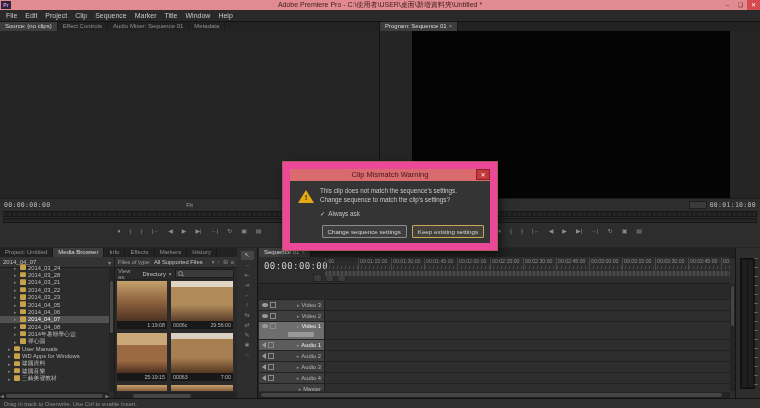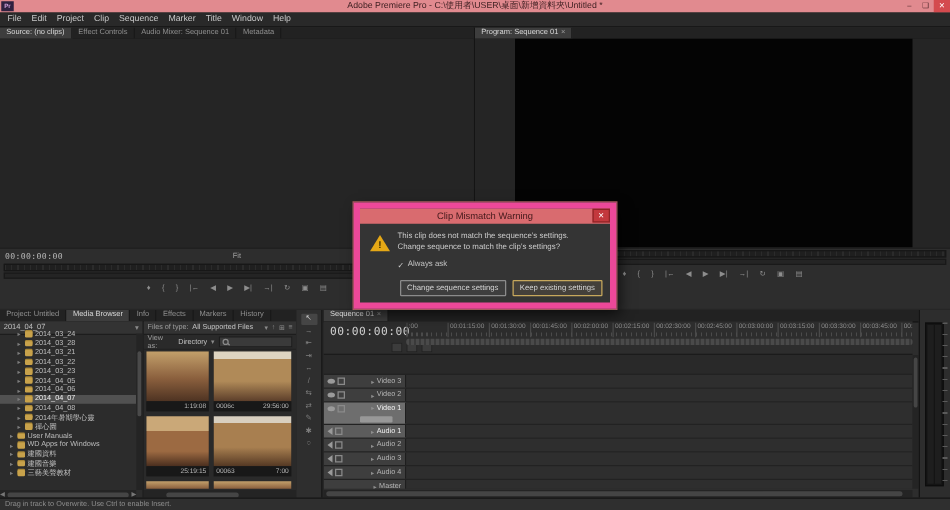--- a/index.html
+++ b/index.html
@@ -36,21 +36,21 @@
   .fit-dd{margin:0 auto;color:#9f9f9f;font-size:6px}
   .mini-dd{width:16px;height:6px;background:#3a3a3a;border:1px solid #1f1f1f;margin-right:3px}
   .scrub{height:4px;margin:1px 3px 0 3px;background:#1f1f1f;border:1px solid #171717;
          background-image:repeating-linear-gradient(90deg,#2b2b2b 0 1px,transparent 1px 5px)}
   .scrub2{height:3px;margin:1px 3px 0 3px;background:#242424;border:1px solid #191919}
   .transport{height:13px;margin-top:2px;display:flex;justify-content:center;gap:9px;align-items:center}
   .t-btn{color:#8d8d8d;font-size:6px;line-height:13px}
 
   
   .dialog{position:absolute;left:283px;top:162px;width:200px;background:#343434;
-          border:5px solid #ec4899;box-shadow:0 0 0 1px #a85a5e,3px 4px 10px rgba(0,0,0,.65);z-index:50}
+          border:7px solid #ec4899;box-shadow:0 0 0 1px #a85a5e,3px 4px 10px rgba(0,0,0,.65);z-index:50}
   .dialog-title{height:12px;background:#d96b6f;position:relative;text-align:center;font-size:7.5px;line-height:12px;color:#43191b}
   .dialog-close{position:absolute;right:0;top:0;width:14px;height:11px;background:#c3383d;color:#fff;font-size:6px;line-height:11px;text-align:center;border:1px solid #8e2326;box-sizing:border-box}
   .dialog-body{position:relative;padding:6px 6px 5px 6px}
   .warn-wrap{position:absolute;left:8px;top:9px;width:16px;height:14px}
   .warn-wrap::before{content:"";position:absolute;left:0;top:0;width:0;height:0;
       border-left:8px solid transparent;border-right:8px solid transparent;border-bottom:13px solid #e5a816}
   .warn-wrap::after{content:"!";position:absolute;left:0;width:16px;top:3px;text-align:center;font-size:8px;font-weight:bold;color:#3c2c00}
   .dialog-msg{margin-left:24px;width:158px;font-size:6.3px;line-height:1.4;color:#c9c9c9}
   .dialog-check{margin-left:24px;margin-top:5px;font-size:6.3px;color:#c3c3c3;display:flex;gap:3px;align-items:center}
   .chk-glyph{color:#cfcfcf}
@@ -213,20 +213,25 @@
 
     <div class="tab active">
           <span>Program: Sequence 01</span>
           <span class="tclose">×</span>
         </div>
       </div>
     <div class="mon-content">
       <div class="video-black"></div>
     </div>
     <div class="mon-controls">
+      <div class="tc-row">
+        <span class="fit-dd" style="margin-left:auto"></span>
+        <span class="mini-dd"></span>
+        <span class="tc mono">00:01:10:00</span>
+      </div>
       <div class="scrub"></div>
       <div class="scrub2"></div>
       <div class="transport">
 
       <span class="t-btn">♦</span>
           <span class="t-btn">{</span>
           <span class="t-btn">}</span>
           <span class="t-btn">|←</span>
           <span class="t-btn">◀</span>
           <span class="t-btn">▶</span>

